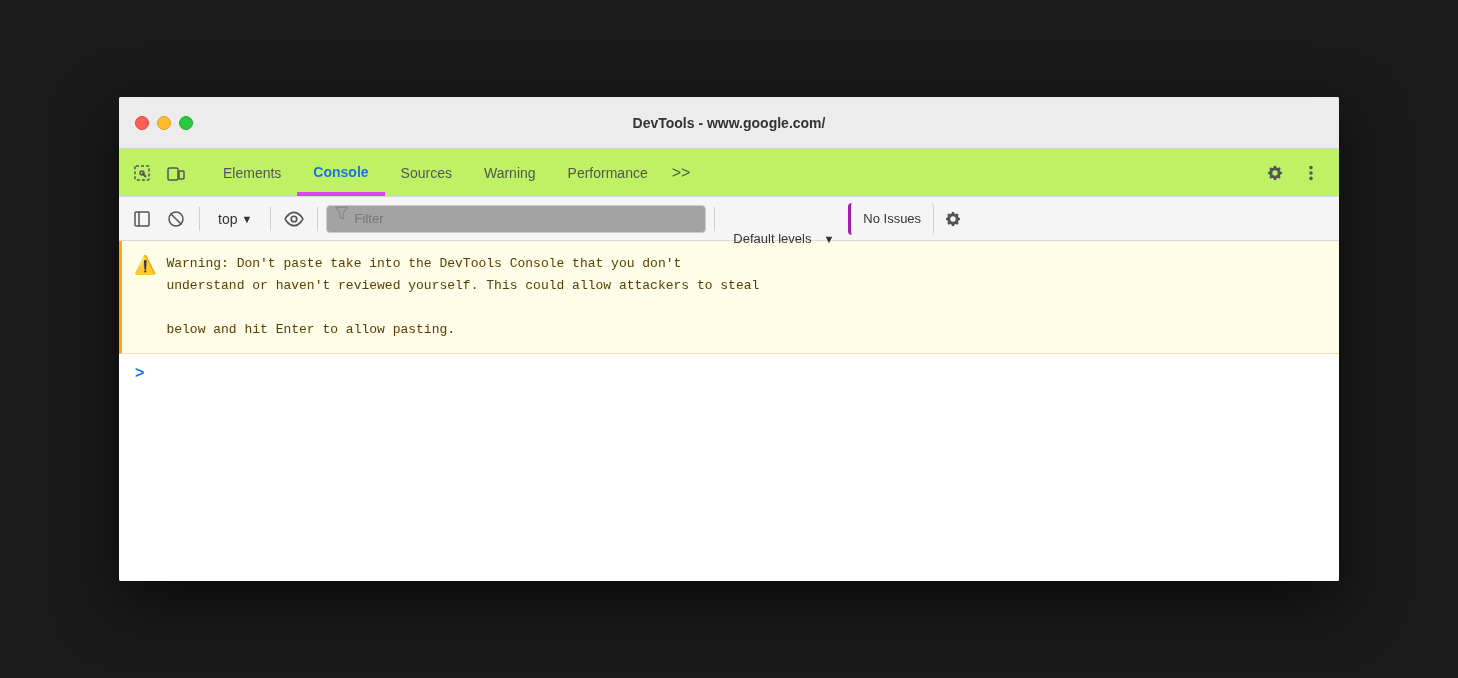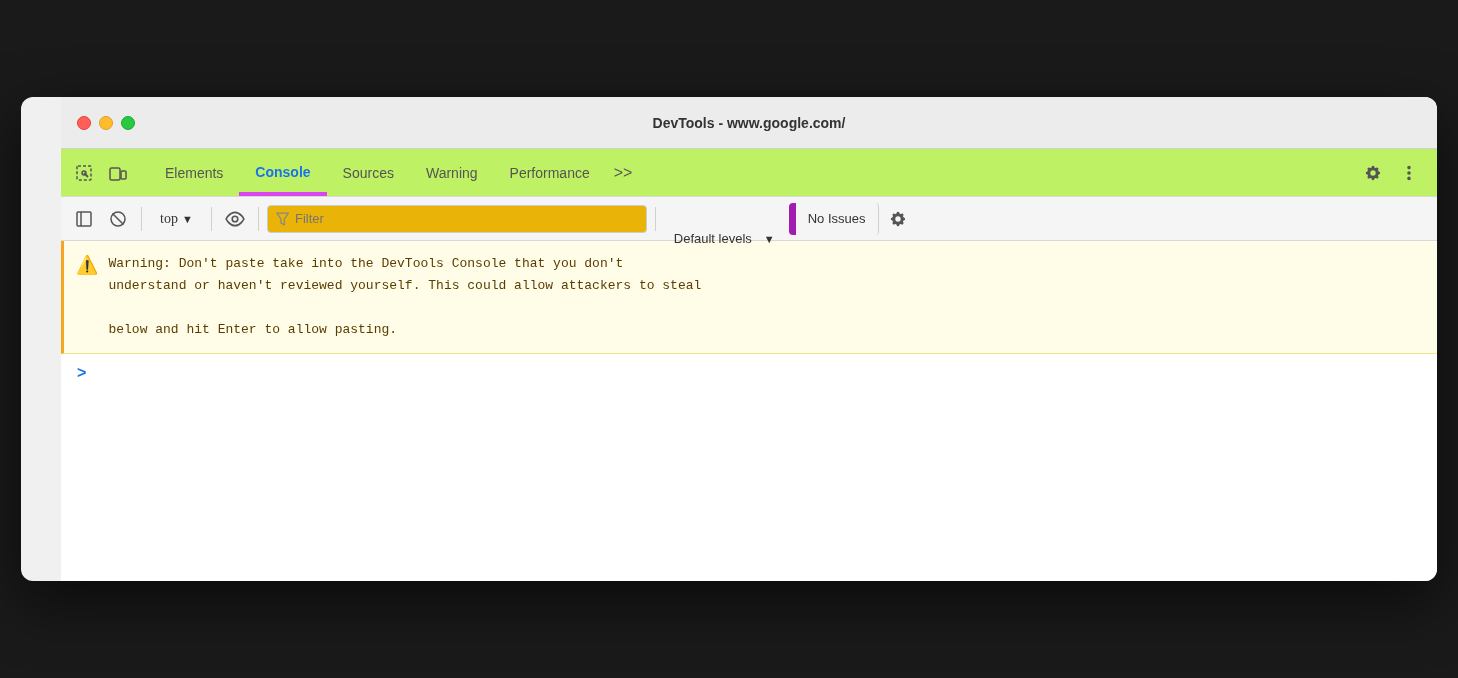--- a/index.html
+++ b/index.html
@@ -8,26 +8,25 @@
       background: #1a1a1a;
       display: flex;
       justify-content: center;
       align-items: center;
       width: 1458px;
       height: 678px;
       font-family: -apple-system, BlinkMacSystemFont, 'Helvetica Neue', sans-serif;
     }
 
     .window {
-      width: 1416px;
+      width: 1220px;
       background: #f0f0f0;
-      border-radius: 12px;
+      border-radius: 2px;
       overflow: hidden;
       box-shadow: 0 20px 60px rgba(0,0,0,0.6);
-      padding-left: 40px;
     }
 
     
     .title-bar {
       background: #ececec;
       height: 52px;
       display: flex;
       align-items: center;
       padding: 0 16px;
       position: relative;
@@ -160,28 +159,27 @@
 
     .top-dropdown {
       display: flex;
       align-items: center;
       gap: 4px;
       padding: 4px 10px;
       border-radius: 4px;
       cursor: pointer;
       font-size: 14px;
       color: #333;
-      font-family: Liberation Serif, serif;
+      font-family: Liberation Sans, sans-serif;
     }
 
     .filter-input-wrap {
       flex: 1;
       display: flex;
-      align-items: center;
-      background: #eab308;
+      background: #a3a3a3;
       border: 1px solid #ccc;
       border-radius: 4px;
       padding: 0 8px;
       height: 28px;
       gap: 6px;
       max-width: 380px;
     }
 
     .filter-input-wrap input {
       border: none;
@@ -207,21 +205,21 @@
 
     .no-issues-btn {
       display: flex;
       align-items: center;
       padding: 4px 12px;
       border-radius: 4px;
       cursor: pointer;
       font-size: 13px;
       color: #333;
       white-space: nowrap;
-      border-left: 7px solid #a21caf;
+      border-left: 3px solid #a21caf;
       border-right: 1px solid #d0d0d0;
       height: 32px;
     }
 
     
     .console-content {
       background: white;
       min-height: 340px;
       padding: 0;
     }

